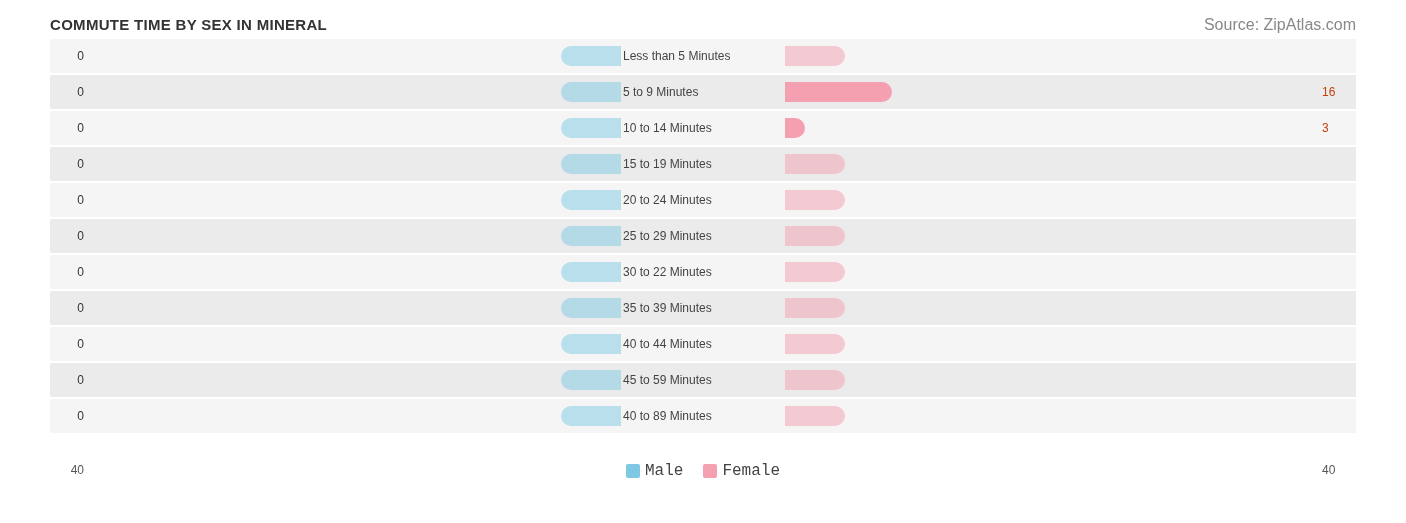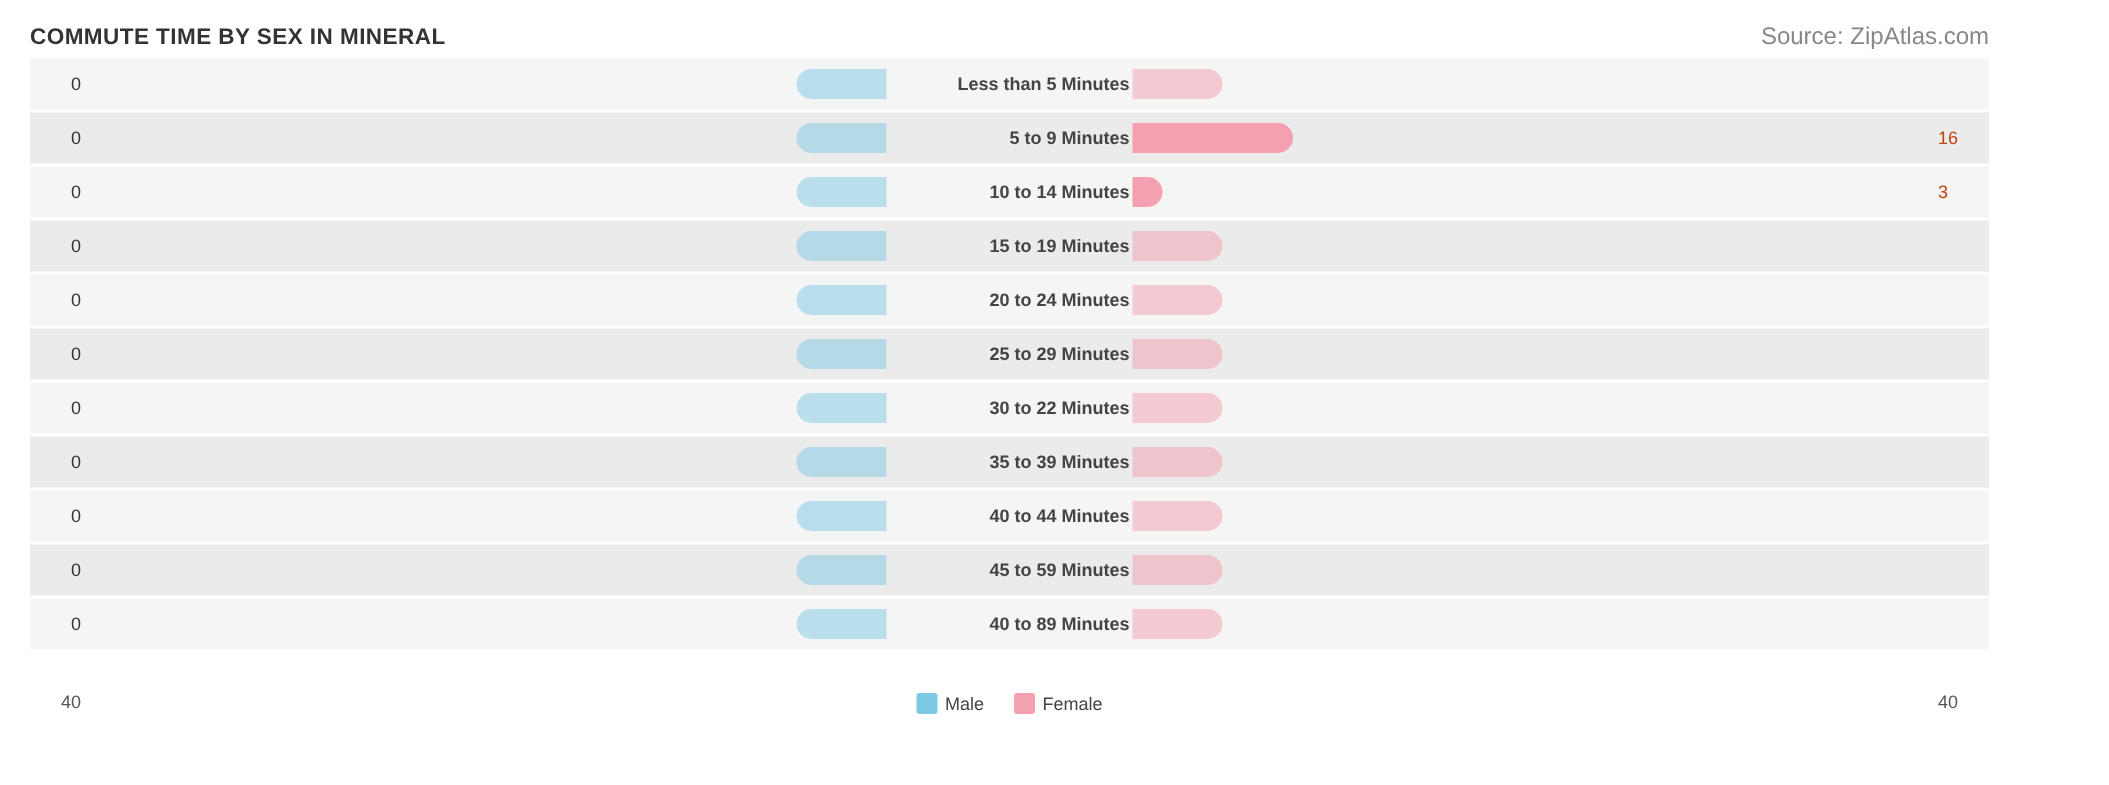--- a/index.html
+++ b/index.html
@@ -8,20 +8,21 @@
       background: #fff;
       width: 1406px;
       height: 523px;
       overflow: hidden;
     }
     .chart-container {
       width: 1346px;
       height: 523px;
       padding: 16px 20px 40px 20px;
       position: relative;
+      margin-left: 30px;
     }
     .chart-title {
       font-size: 15px;
       font-weight: bold;
       text-transform: uppercase;
       color: #333;
       margin-bottom: 6px;
       letter-spacing: 0.02em;
     }
     .source-text {
@@ -75,26 +76,25 @@
     .bar-right-area {
       flex: 1;
       display: flex;
       justify-content: flex-start;
       align-items: center;
       height: 100%;
       padding-left: 2px;
     }
     .label-center {
       width: 160px;
-      text-align: right;
+      text-align: left;
       font-size: 12px;
       color: #444;
       flex-shrink: 0;
       z-index: 2;
-      font-weight: bold;
     }
     .bar-male {
       background: #7ec8e3;
       height: 20px;
       border-radius: 10px 0 0 10px;
       min-width: 0;
     }
     .bar-female {
       background: #f4a0b0;
       height: 20px;
@@ -135,22 +135,23 @@
       display: flex;
       justify-content: center;
       align-items: center;
       gap: 20px;
       margin-top: 2px;
     }
     .legend-item {
       display: flex;
       align-items: center;
       gap: 5px;
-      font-size: 12px;
+      font-size: 16px;
       color: #444;
+      font-family: Liberation Mono, monospace;
     }
     .legend-box {
       width: 14px;
       height: 14px;
       border-radius: 2px;
     }
     .legend-male { background: #7ec8e3; }
     .legend-female { background: #f4a0b0; }
   </style>
 </head>

